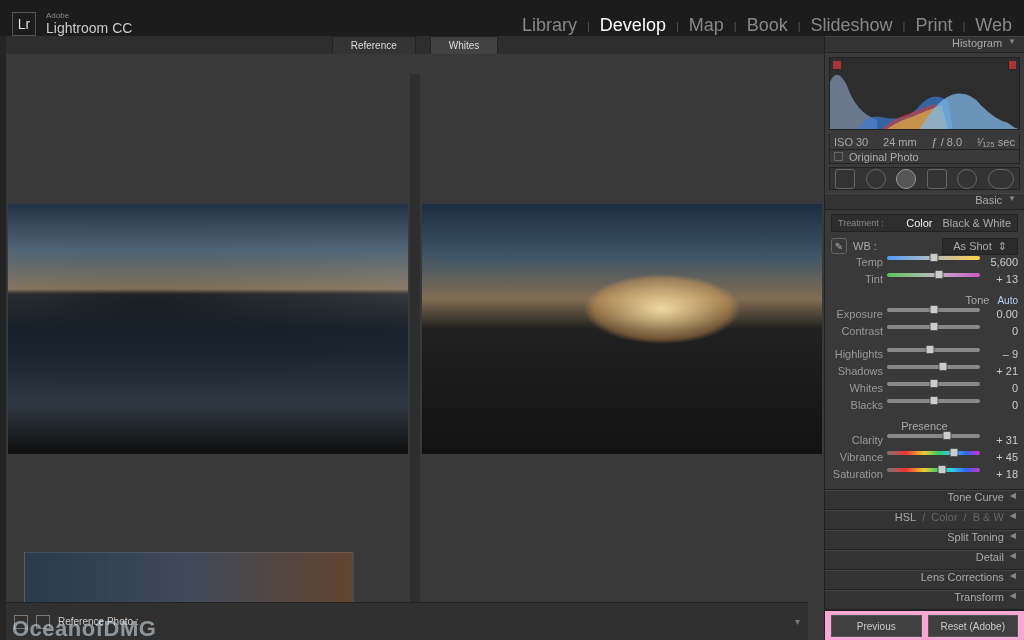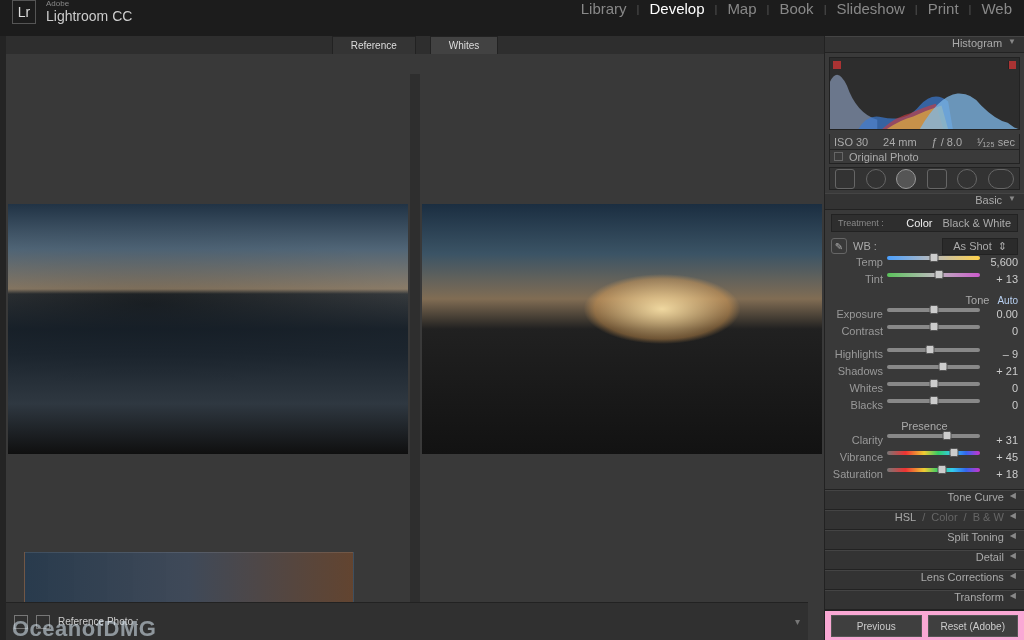--- a/index.html
+++ b/index.html
@@ -1,27 +1,27 @@
 <!DOCTYPE html>
 <html><head>
 <meta charset="utf-8">
 <style>
 * { margin: 0; padding: 0; box-sizing: border-box; font-family: -apple-system, "Segoe UI", Helvetica, Arial, sans-serif; font-size: 11px; color: #aaa; }
 body { width: 1024px; height: 640px; background: #2a2a2a; overflow: hidden; position: relative; }
 
 
-.header { height: 36px; background: #1c1c1c; display: flex; align-items: flex-start; padding: 0 12px; }
+.header { height: 36px; background: #1c1c1c; display: flex; align-items: flex-end; padding: 0 12px; }
 .logo { display: flex; align-items: center; gap: 10px; }
 .logo-mark { width: 24px; height: 24px; border: 1px solid #555; display: flex; align-items: center; justify-content: center; font-weight: 300; font-size: 14px; color: #ddd; }
 .brand-line { display: flex; flex-direction: column; line-height: 1.1; }
 .brand-line .adobe { font-size: 8px; color: #888; }
 .brand-line .app   { font-size: 14px; color: #ccc; font-weight: 300; }
 .nav { margin-left: auto; display: flex; align-items: center; gap: 10px; }
 .nav .sep { color: #555; }
-.nav a { font-size: 15px; color: #888; cursor: pointer; }
+.nav a { font-size: 18px; color: #888; cursor: pointer; }
 .nav a.active { color: #fff; }
 
 
 .main { display: flex; height: calc(100% - 36px); }
 .left-strip { width: 6px; background: #242424; }
 
 .viewer { flex: 1; background: #393939; display: flex; flex-direction: column; position: relative; }
 .tabs { display: flex; height: 18px; align-items: stretch; }
 .tabs .spacer { flex: 1; background: #2e2e2e; }
 .tab { padding: 2px 18px; font-size: 10px; background: #424242; color: #ddd; border: 1px solid #222; border-bottom: none; display: flex; align-items: center; }

